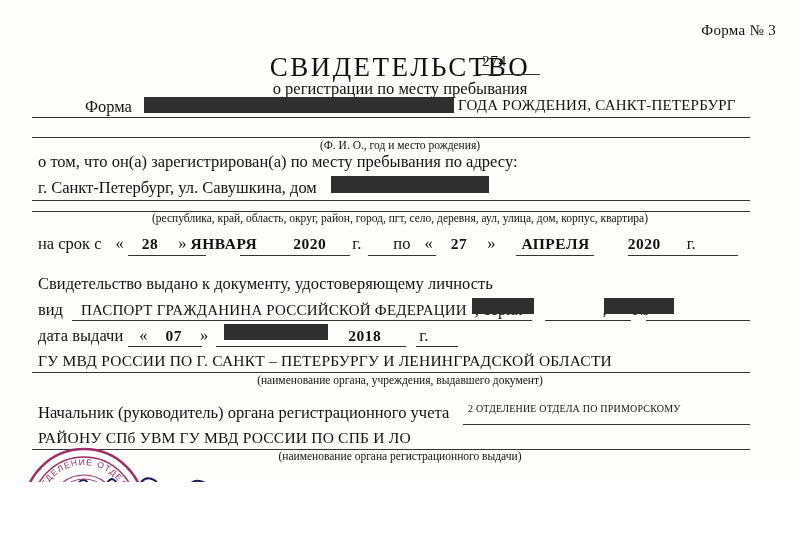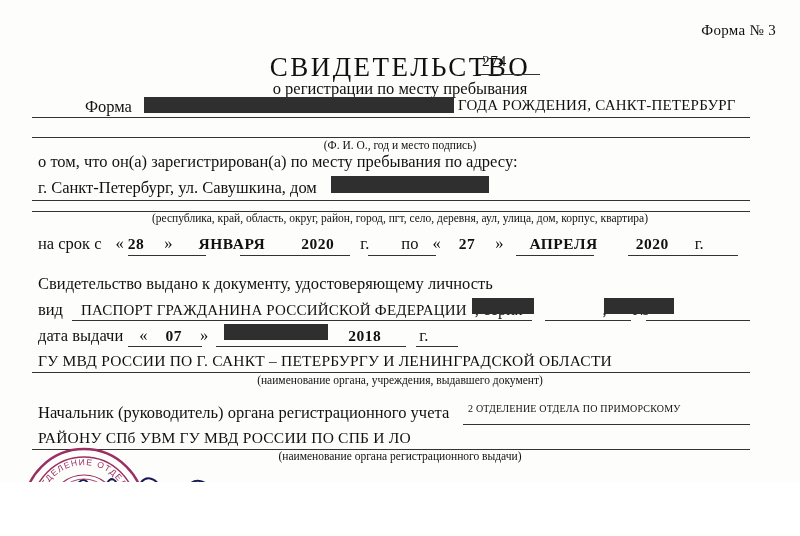--- a/index.html
+++ b/index.html
@@ -158,35 +158,35 @@
   <div class="abs title-num hand">274</div>
   <div class="abs title-num-underline rule"></div>
   <div class="abs subtitle">о регистрации по месту пребывания</div>
 
   <div class="abs lbl r-vydano">Форма</div>
   <div class="abs redact r-vydano-redact"></div>
   <div class="abs r-vydano-tail">ГОДА РОЖДЕНИЯ, САНКТ-ПЕТЕРБУРГ</div>
   <div class="abs rule r-vydano-rule"></div>
 
   <div class="abs rule r-line2-rule"></div>
-  <div class="abs small-center cap-fio">(Ф. И. О., год и место подпись)</div>
+  <div class="abs small-center cap-fio">(Ф. И. О., год и место рождения)</div>
 
   <div class="abs lbl r-otom">о том, что он(а) зарегистрирован(а) по месту пребывания по адресу:</div>
   <div class="abs lbl r-addr">г. Санкт-Петербург, ул. Савушкина, дом</div>
   <div class="abs redact r-addr-redact"></div>
   <div class="abs rule r-addr-rule"></div>
   <div class="abs rule r-line4-rule"></div>
   <div class="abs small-center cap-addr">(республика, край, область, округ, район, город, пгт, село, деревня, аул, улица, дом, корпус, квартира)</div>
 
   <div class="abs r-srok">
     <span class="lbl">на срок с</span>
     <span class="lbl" style="margin-left:10px">«</span>
-    <span class="bold-val" style="">28</span>
+    <span class="bold-val" style="margin-left:14px">28</span>
     <span class="lbl" style="margin-left:16px">»</span>
-    <span class="bold-val" style="margin-left:22px">ЯНВАРЯ</span>
+    <span class="bold-val" style="">ЯНВАРЯ</span>
     <span class="bold-val" style="margin-left:32px">2020</span>
     <span class="lbl" style="margin-left:22px">г.</span>
     <span class="lbl" style="margin-left:28px">по</span>
     <span class="lbl" style="margin-left:10px">«</span>
     <span class="bold-val" style="margin-left:14px">27</span>
     <span class="lbl" style="margin-left:16px">»</span>
     <span class="bold-val" style="margin-left:22px">АПРЕЛЯ</span>
     <span class="bold-val" style="margin-left:34px">2020</span>
     <span class="lbl" style="margin-left:22px">г.</span>
   </div>

